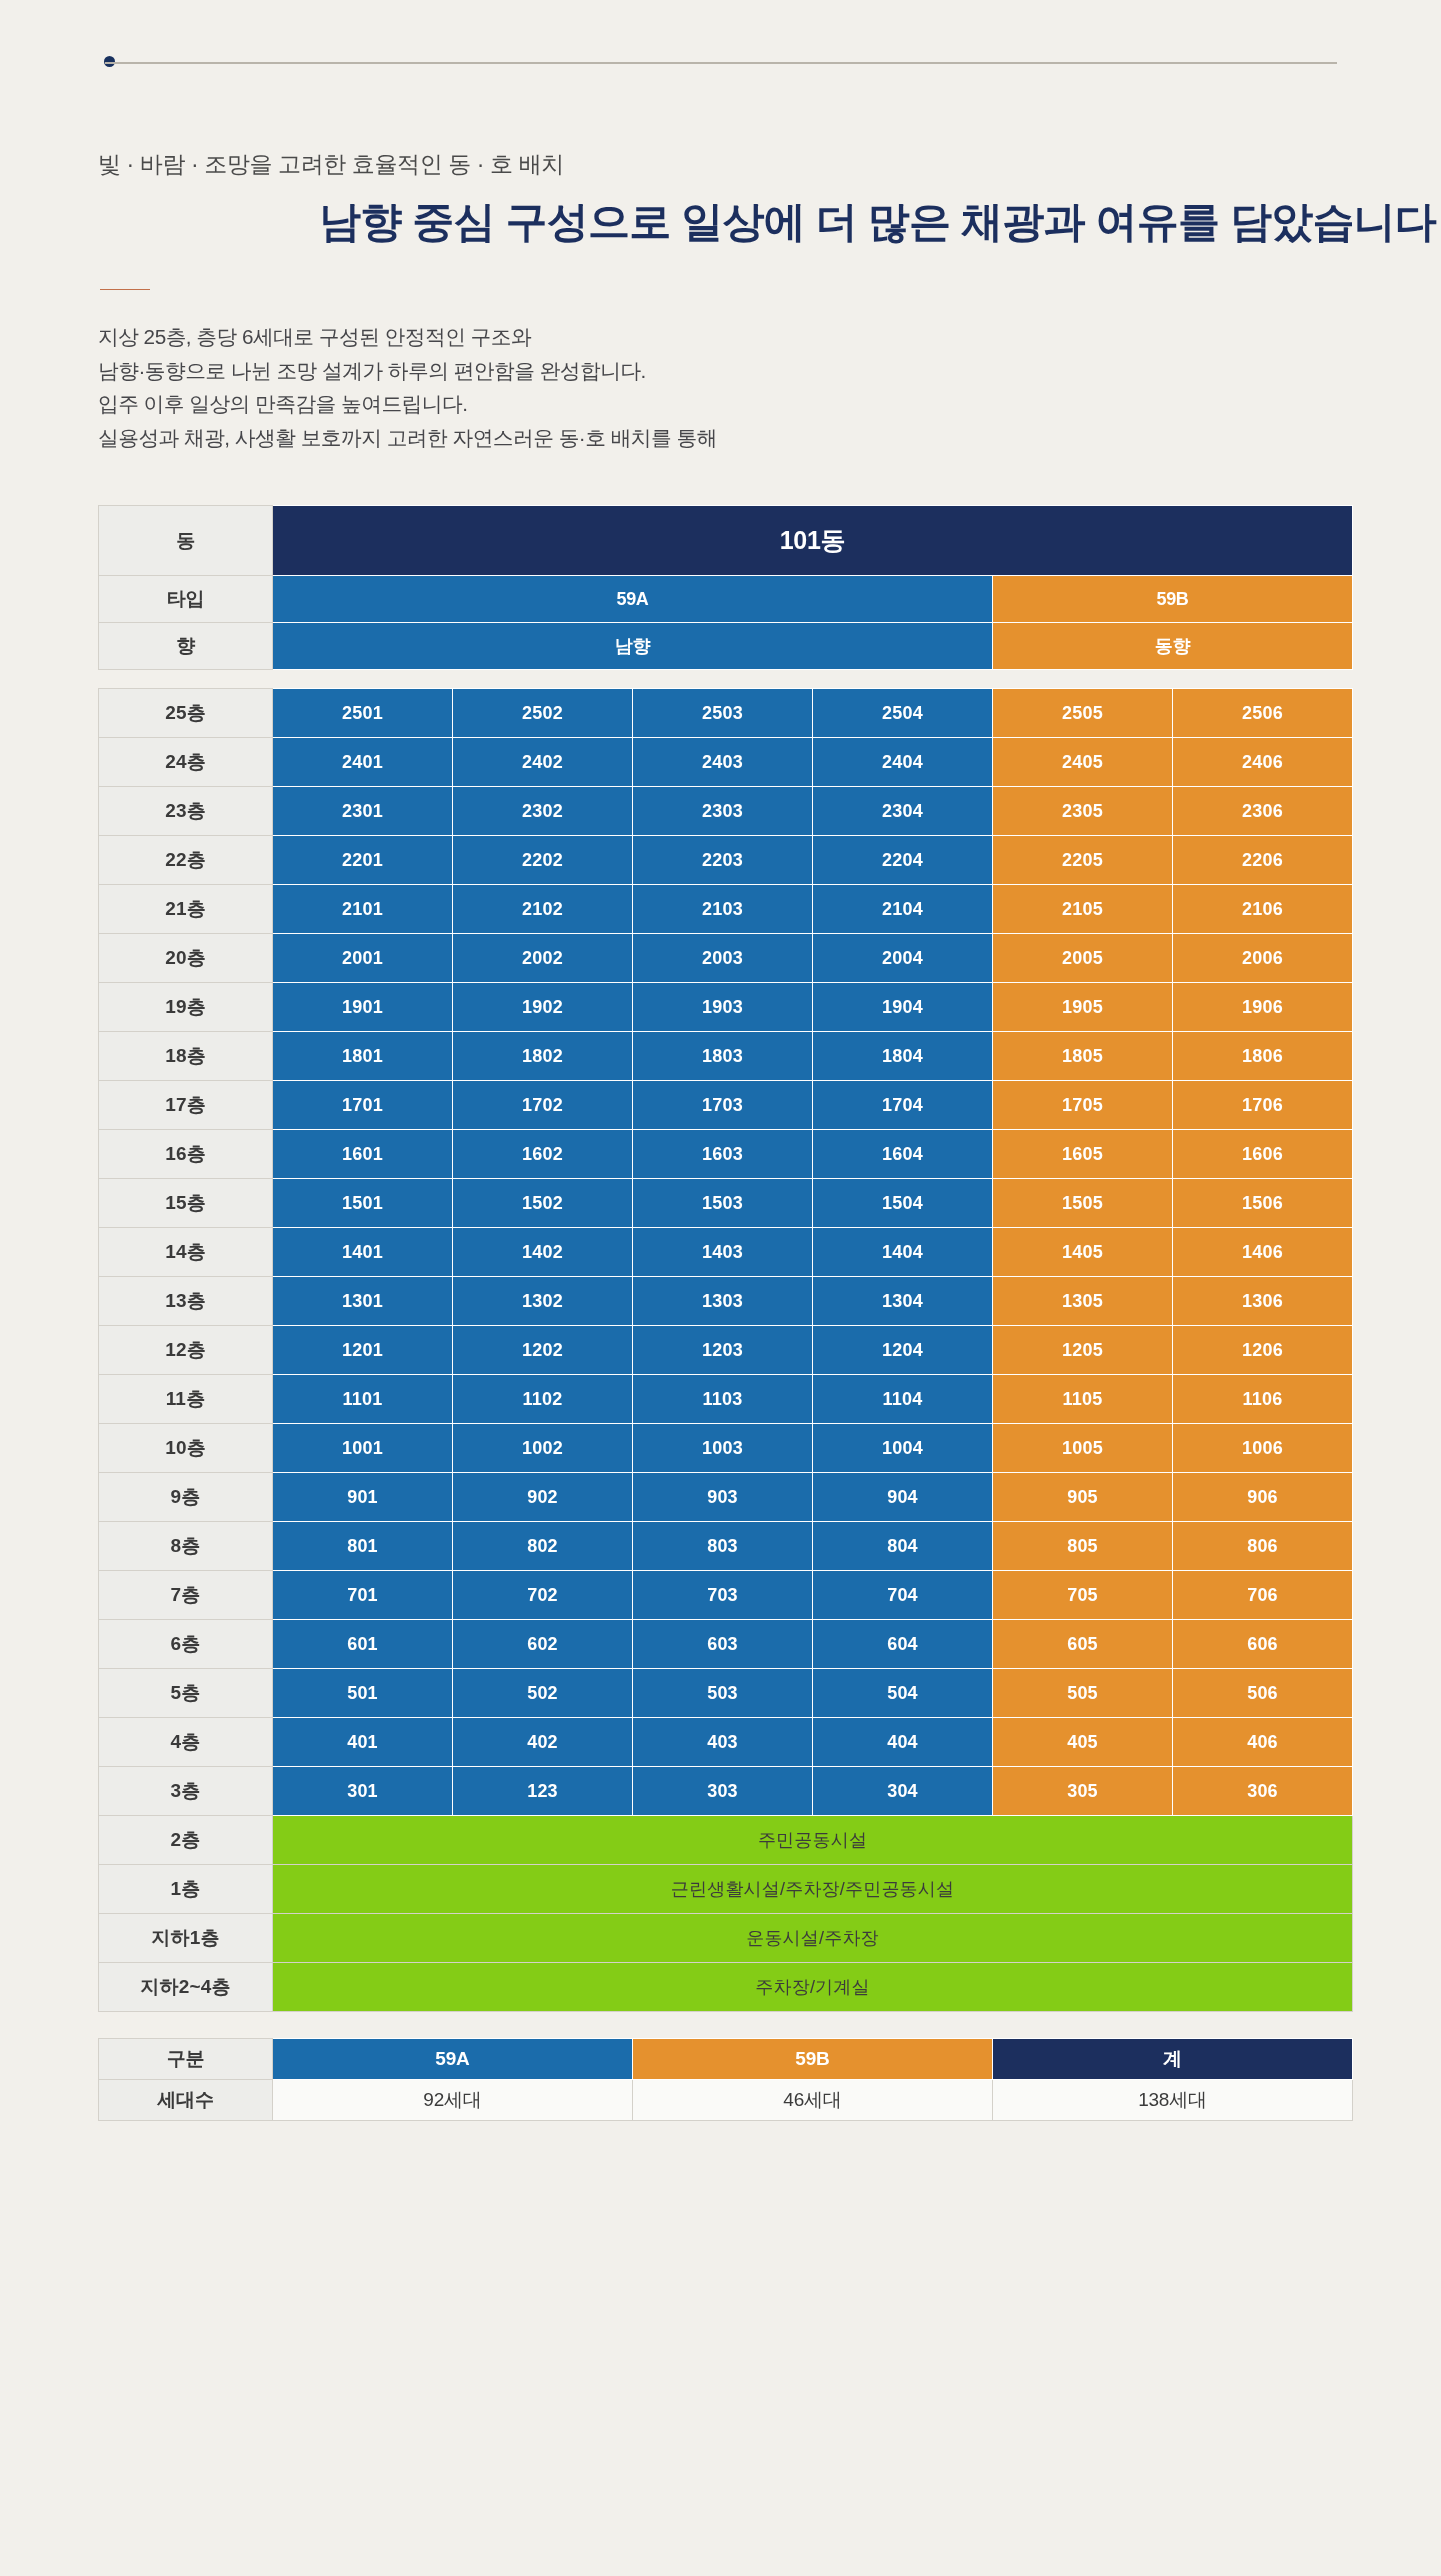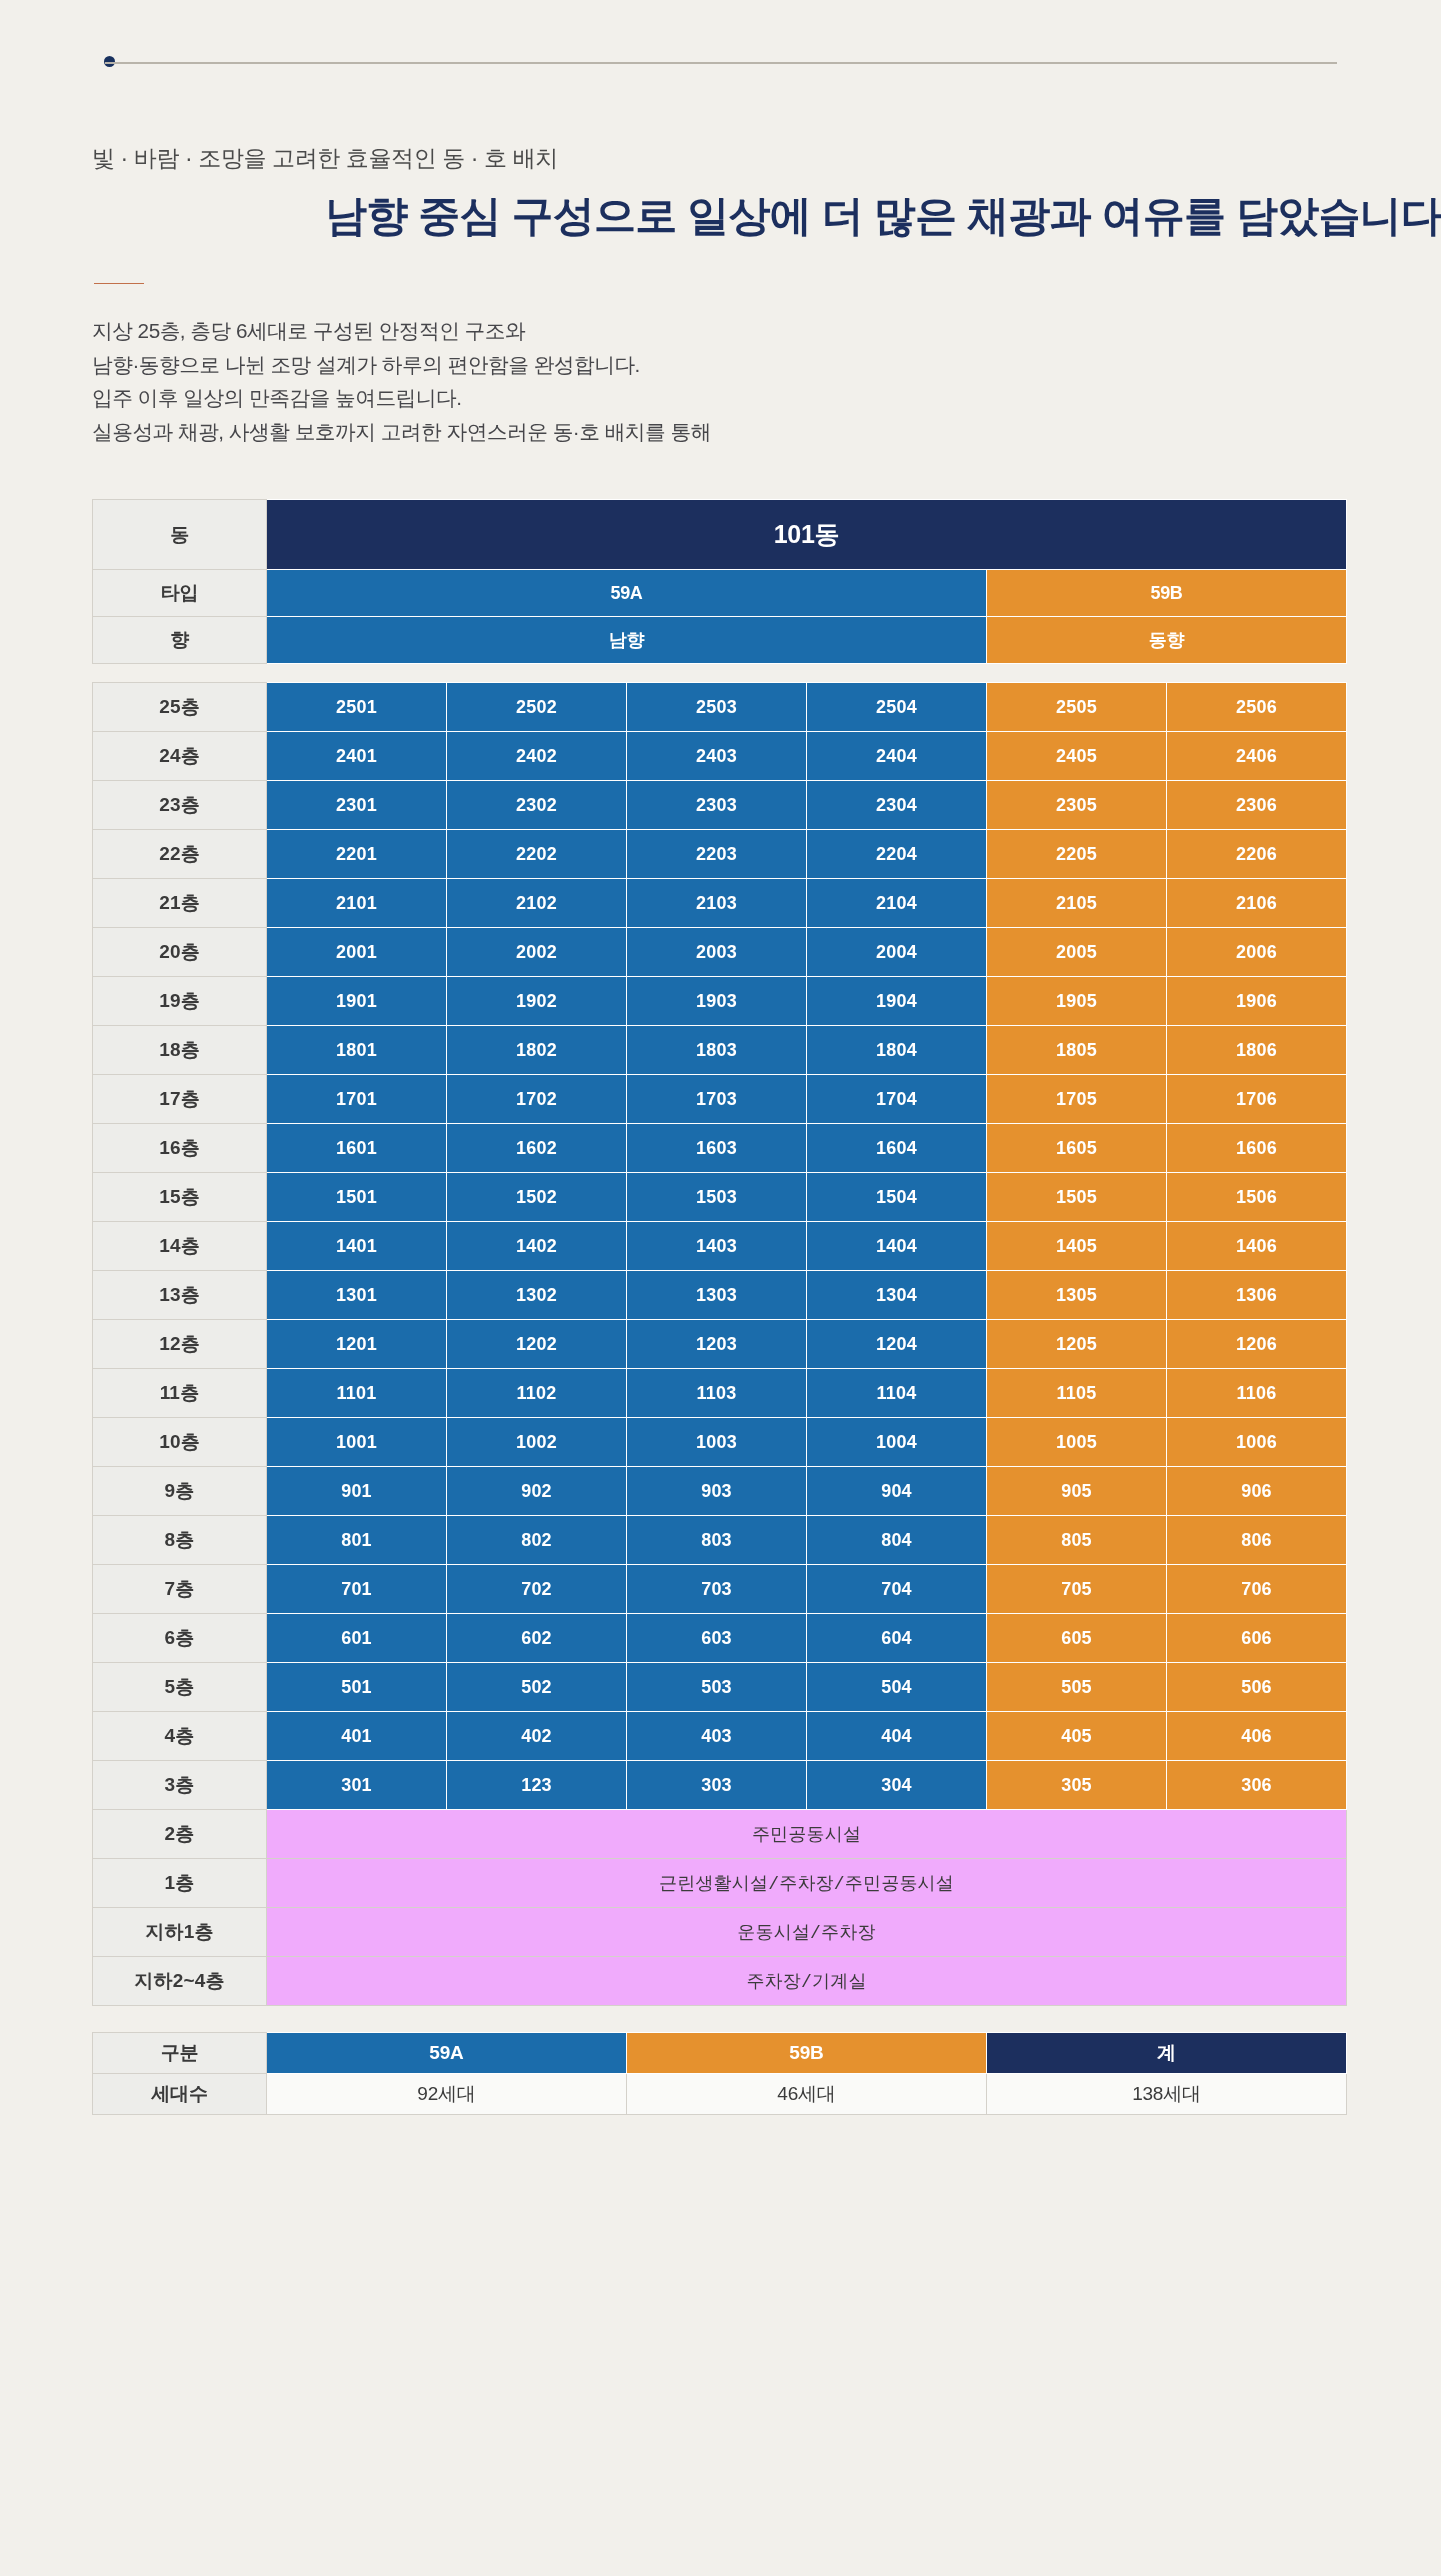--- a/index.html
+++ b/index.html
@@ -8,21 +8,21 @@
     width: 1442px;
     background: #f2f0eb;
     font-family: "Liberation Sans", sans-serif;
     color: #333;
     -webkit-font-smoothing: antialiased;
   }
   .page {
     width: 1442px;
     min-height: 2576px;
     position: relative;
-    padding: 0;
+    padding: 6px;
     background: #f2f0eb;
   }
 
   
   .top-rule {
     position: absolute;
     top: 62px;
     left: 105px;
     width: 1232px;
     height: 1.5px;
@@ -129,27 +129,26 @@
     color: #3a3a3a;
     font-weight: 700;
     font-size: 19px;
     border: 0.8px solid #d4d1ca;
     width: 174px;
     height: 49px;
   }
   .unit-a { background: #1b6cab; color: #fff; font-weight: 700; }
   .unit-b { background: #e5912e; color: #fff; font-weight: 700; }
   .facility {
-    background: #f0abfc;
+    background: #84cc16;
     color: #3b3b3b;
     font-size: 19px;
     border: 0.8px solid #d4d1ca !important;
     height: 49px;
     letter-spacing: -0.4px;
-    font-family: Liberation Mono, monospace;
   }
 
   
   .cnt-table { margin-top: 25.5px; }
   .cnt-table td {
     text-align: center;
     vertical-align: middle;
     border: 0.8px solid #ffffff;
     height: 41px;
     font-size: 19px;

